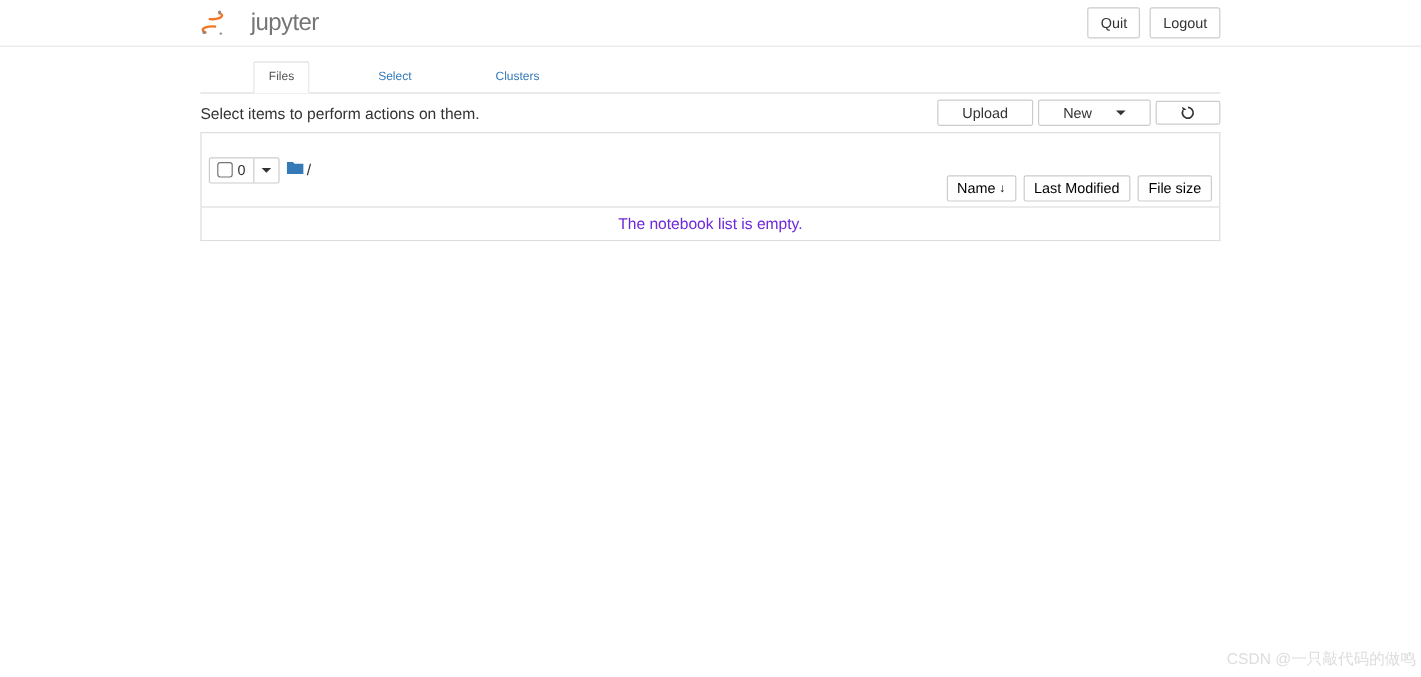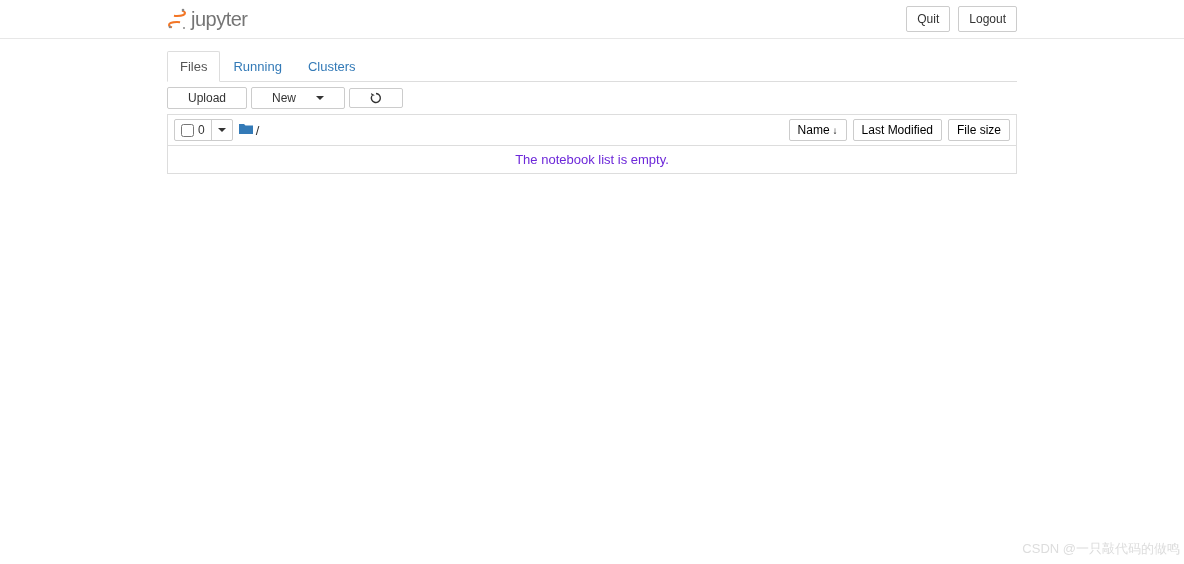--- a/index.html
+++ b/index.html
@@ -19,21 +19,21 @@
     }
     .header-inner {
       display: flex;
       justify-content: space-between;
       align-items: center;
       padding: 2px 0;
     }
     .logo {
       display: flex;
       align-items: center;
-      gap: 4px;
+      gap: 22px;
     }
     .logo-icon {
       width: 20px;
       height: 22px;
       position: relative;
     }
     .logo-text {
       font-size: 20px;
       color: #757575;
       font-weight: normal;
@@ -52,27 +52,28 @@
       cursor: pointer;
       color: #333;
     }
     .tabs {
       display: flex;
       border-bottom: 1px solid #ddd;
       margin-top: 12px;
     }
     .tab {
       padding: 7px 12px;
-      font-size: 13px;
+      font-size: 10px;
       cursor: pointer;
       color: #337ab7;
       border: 1px solid transparent;
       border-bottom: none;
       margin-bottom: -1px;
       border-radius: 2px 2px 0 0;
+      margin-left: 44px;
     }
     .tab.active {
       color: #555;
       background: #fff;
       border-color: #ddd;
       border-bottom: 1px solid #fff;
     }
     .toolbar {
       display: flex;
       justify-content: space-between;
@@ -142,20 +143,21 @@
     .breadcrumb {
       display: flex;
       align-items: center;
       gap: 3px;
       font-size: 13px;
     }
     .folder-icon { color: #337ab7; }
     .list-header-right {
       display: flex;
       gap: 6px;
+      margin-top: 31px;
     }
     .sort-btn {
       border: 1px solid #ccc;
       background: #fff;
       padding: 3px 8px;
       font-size: 12px;
       cursor: pointer;
       border-radius: 2px;
       display: flex;
       align-items: center;
@@ -200,25 +202,26 @@
     <div class="header-buttons">
       <button class="btn">Quit</button>
       <button class="btn">Logout</button>
     </div>
   </div>
 </div>
 
 <div class="container">
   <div class="tabs">
     <div class="tab active">Files</div>
-    <div class="tab">Running</div>
+    <div class="tab">Select</div>
     <div class="tab">Clusters</div>
   </div>
 
   <div class="toolbar">
+    <div class="toolbar-text">Select items to perform actions on them.</div>
     <div class="toolbar-right">
       <button class="btn btn-sm">Upload</button>
       <button class="btn btn-sm btn-new">
         <span>New</span>
         <span class="caret-down"></span>
       </button>
       <button class="btn btn-sm">
         <svg class="refresh-icon-svg" width="12" height="12" viewBox="0 0 12 12">
           <path d="M6 1.5 A4.5 4.5 0 1 1 1.8 4" fill="none" stroke="#333" stroke-width="1.4"></path>
           <path d="M1 1 L1.8 4 L4.8 3.2 Z" fill="#333"></path>

